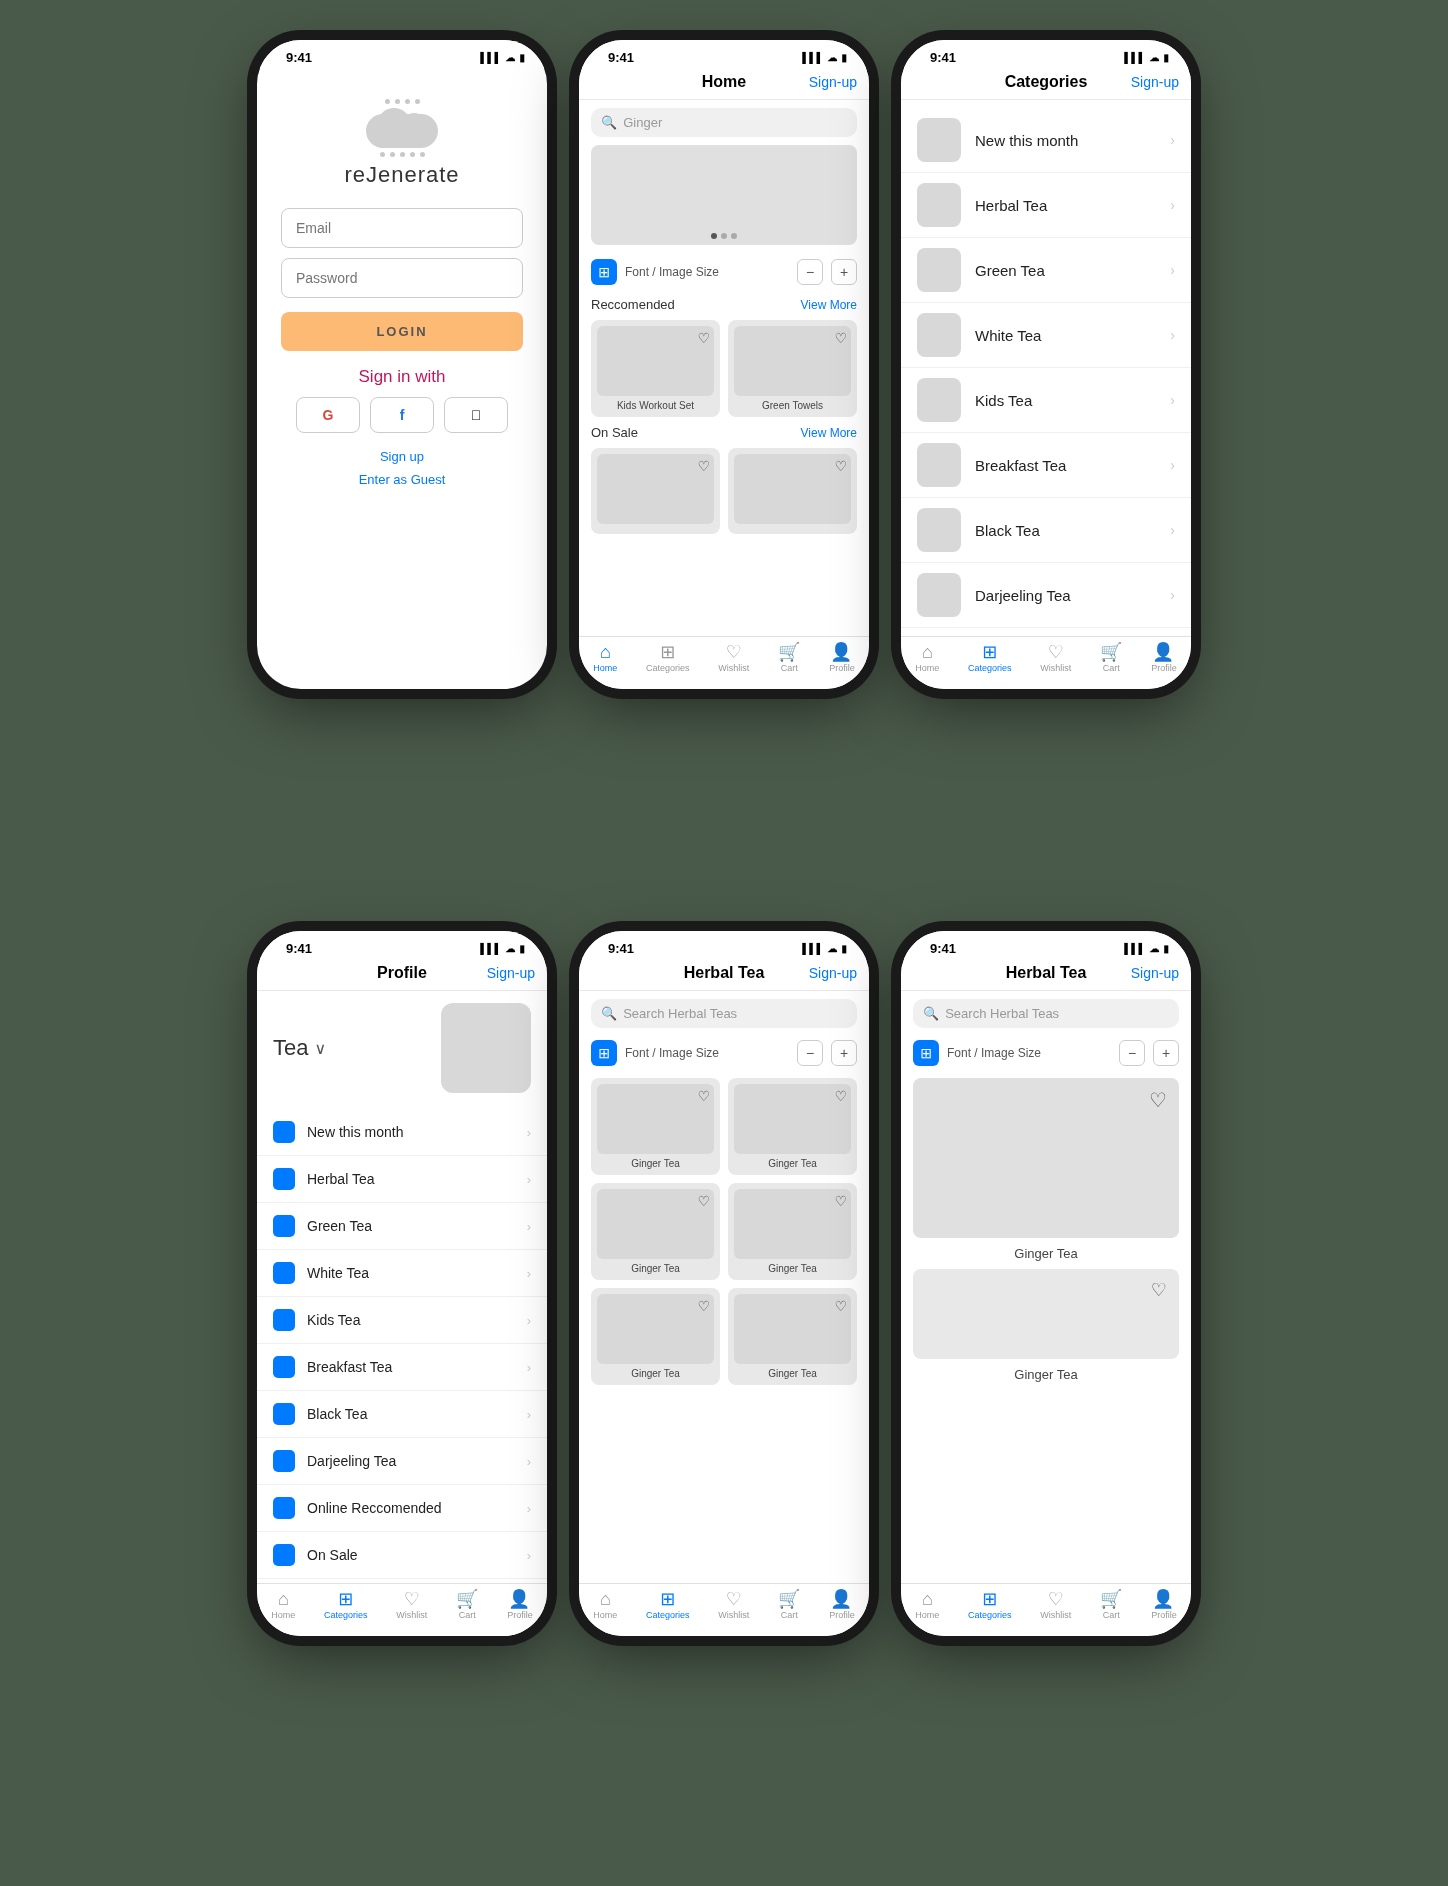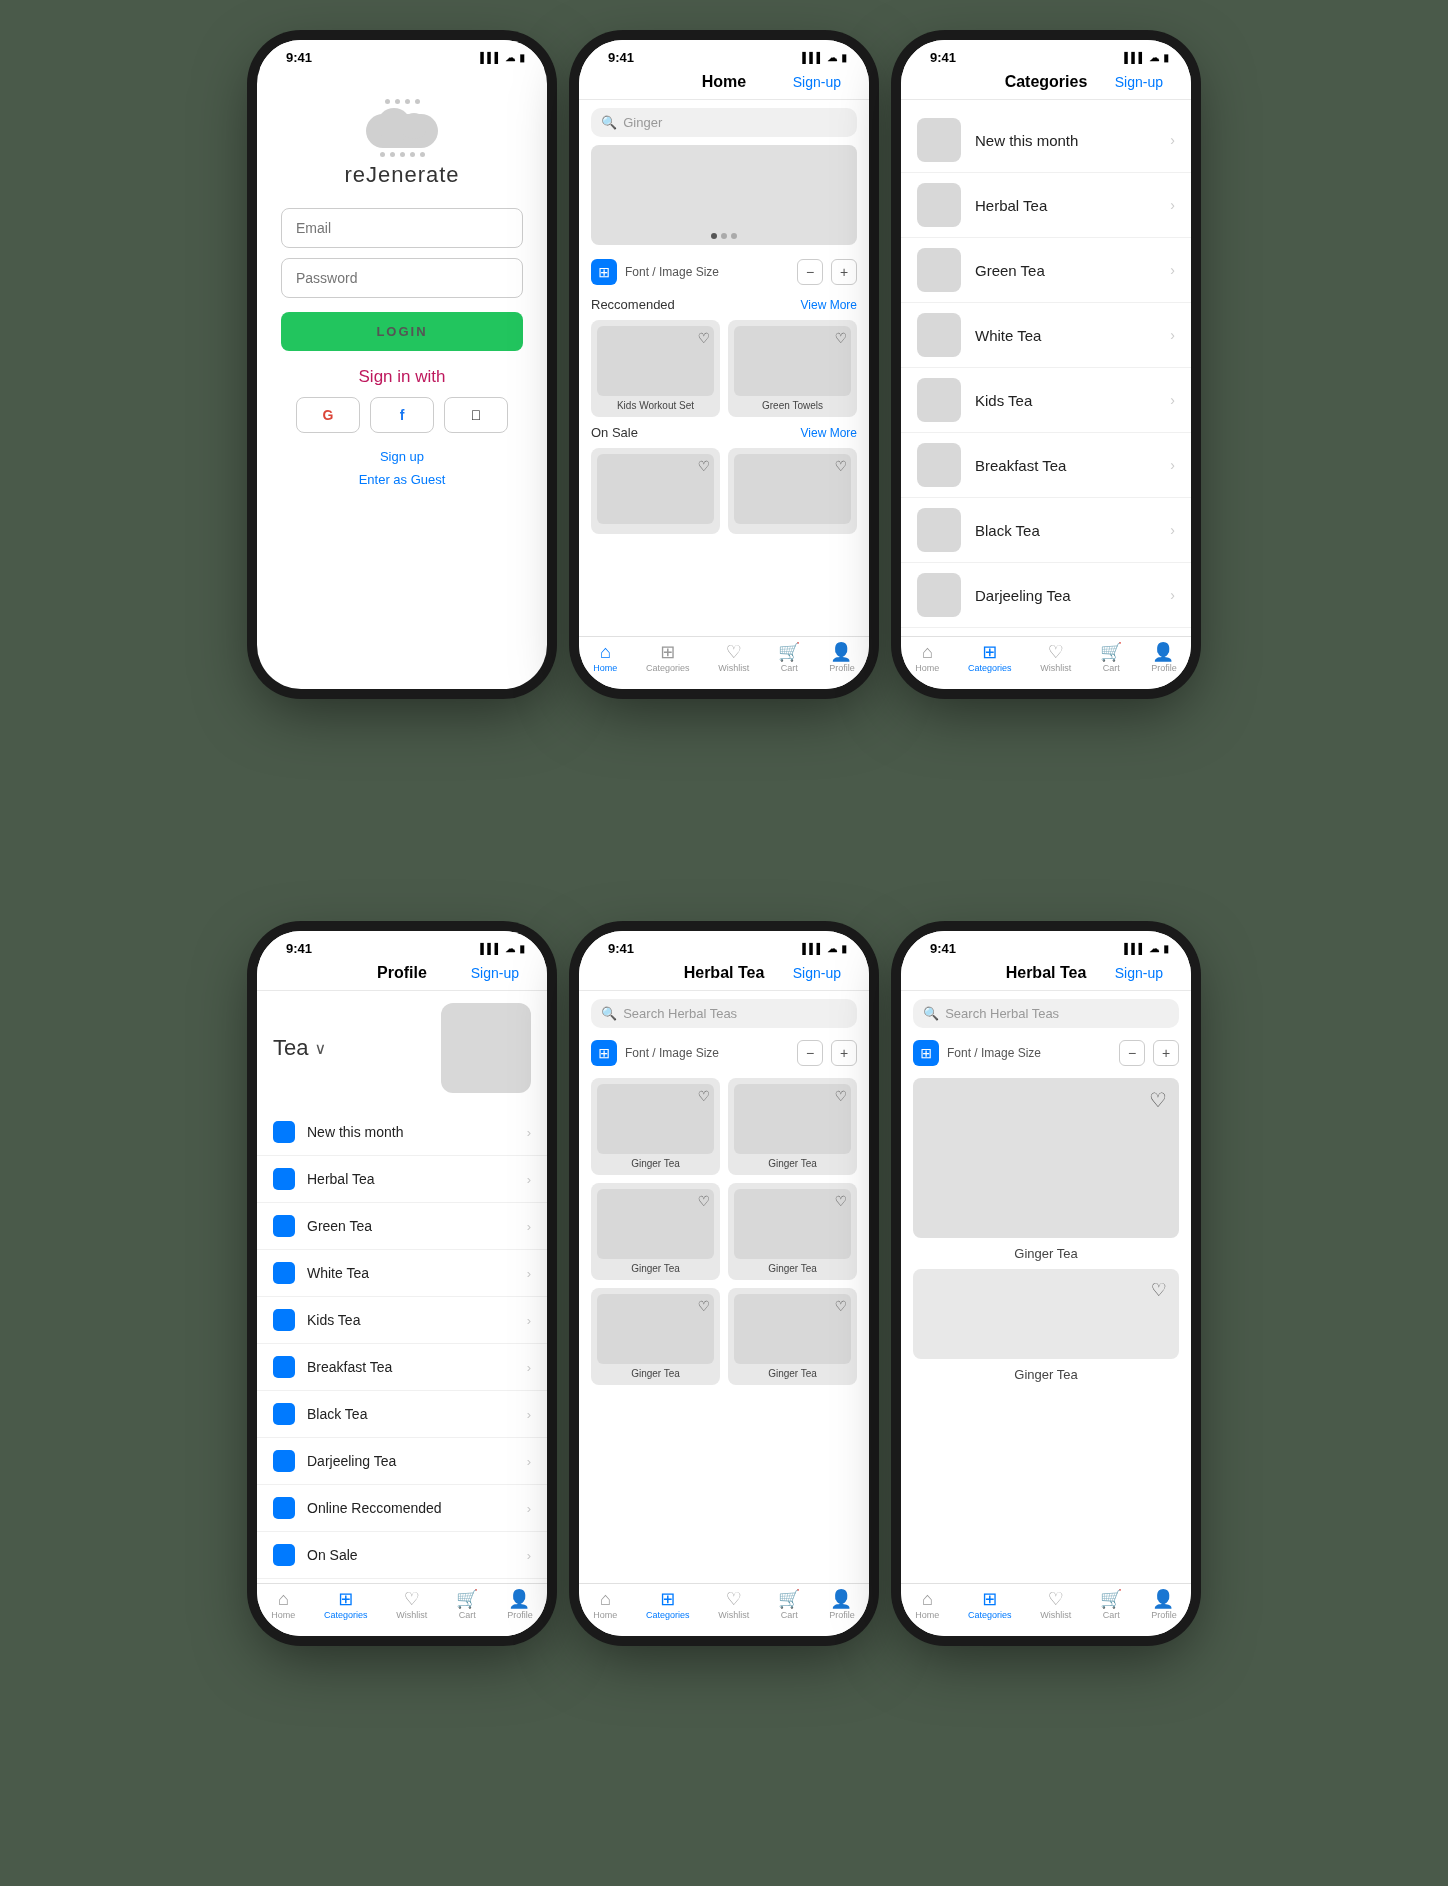--- a/index.html
+++ b/index.html
@@ -47,21 +47,21 @@
       justify-content: center;
       align-items: center;
       padding: 4px 16px 8px;
       position: relative;
       background: #fff;
       border-bottom: 1px solid #e8e8e8;
     }
     .nav-header .title { font-size: 16px; font-weight: 600; }
     .nav-header .signup {
       position: absolute;
-      right: 28px;
+      right: 12px;
       color: #007aff;
       font-size: 14px;
     }
 
     
     .tab-bar {
       display: flex;
       justify-content: space-around;
       align-items: center;
       border-top: 1px solid #e0e0e0;
@@ -117,21 +117,21 @@
       border: 1px solid #ccc;
       border-radius: 8px;
       font-size: 14px;
       color: #999;
       margin-bottom: 10px;
       outline: none;
     }
     .login-btn {
       width: 100%;
       padding: 12px;
-      background: #22c55e;
+      background: #fdba74;
       border: none;
       border-radius: 8px;
       font-size: 13px;
       font-weight: 600;
       letter-spacing: 2px;
       color: #555;
       cursor: pointer;
       margin-top: 4px;
       margin-bottom: 16px;
     }

